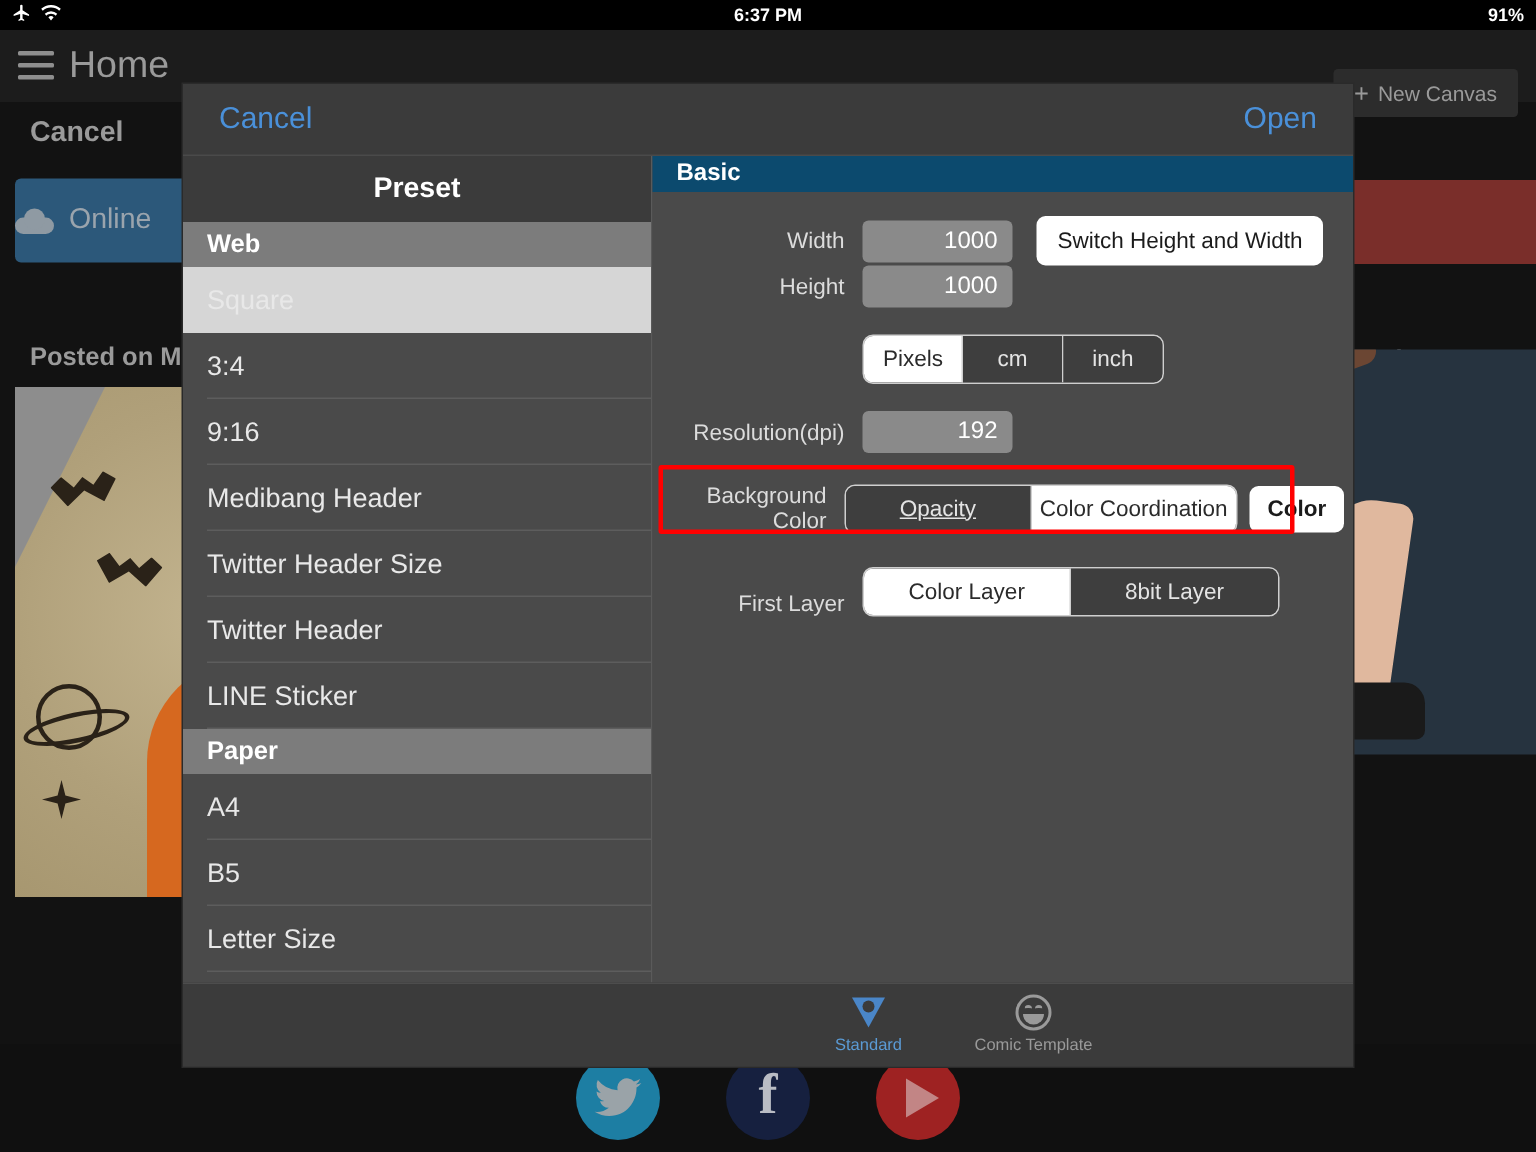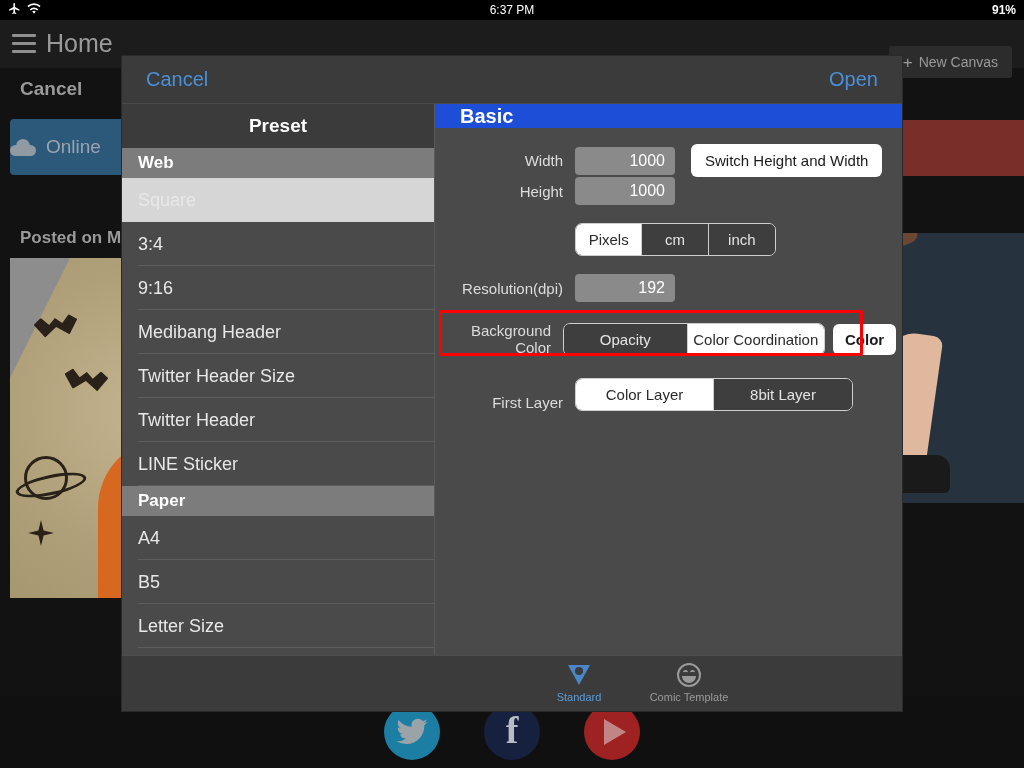--- a/index.html
+++ b/index.html
@@ -12,21 +12,21 @@
   #root { position: relative; width: 1024px; height: 768px; }
 
   
   .bg-app { position: absolute; inset: 0; background: #121212; }
 
   .statusbar {
     position: absolute; top: 0; left: 0; width: 1024px; height: 20px;
     background: #000; color: #fff; font-size: 12px;
   }
   .sb-left { position: absolute; left: 8px; top: 2px; display: flex; align-items: center; gap: 6px; }
-  .sb-time { position: absolute; left: 0; right: 0; top: 3px; text-align: center; font-size: 12px; font-weight: normal; color:#fff; }
+  .sb-time { position: absolute; left: 0; right: 0; top: 3px; text-align: center; font-size: 12px; font-weight: bold; color:#fff; }
   .sb-right { position: absolute; right: 8px; top: 3px; display: flex; align-items: center; gap: 5px; font-size: 12px; font-weight:bold;flex-direction:column; }
   .battery { width: 24px; height: 11px; border: 1px solid #fff; border-radius: 2px; position: relative; }
   .battery::after { content:""; position:absolute; right:-3px; top:3px; width:2px; height:5px; background:#fff; border-radius:0 1px 1px 0; }
   .battery i { position:absolute; left:1px; top:1px; bottom:1px; width:18px; background:#fff; display:block; }
 
   .navbar {
     position: absolute; top: 20px; left: 0; width: 1024px; height: 48px;
     background: #1c1c1c;
   }
   .hamburger { position:absolute; left: 12px; top: 14px; width: 24px; height: 19px; cursor:pointer; }
@@ -101,21 +101,21 @@
   .preset-head { height: 44px; background:#3b3b3b; display:flex; align-items:center; justify-content:center; color:#fff; font-size: 19px; font-weight:bold; }
   .preset-list { position:absolute; left:0; right:0; top:44px; bottom:0; overflow:hidden; }
   .p-section { background:#7c7c7c; color:#fff; font-size:17px; font-weight:bold; padding: 5px 16px; }
   .p-item { height: 44px; display:flex; align-items:center; padding-left: 16px; color:#e8e8e8; font-size: 18px; position:relative; }
   .p-item::after { content:""; position:absolute; left:16px; right:0; bottom:0; height:1px; background:#5d5d5d; }
   .p-item.selected { background:#d6d6d6; }
   .p-item.selected::after { display:none; }
 
   
   .settings-col { flex:1; background:#4a4a4a; position:relative; }
-  .sec-head { height: 24px; background:#1d4ed8; color:#fff; font-size: 20px; font-weight:bold; display:flex; align-items:center; padding-left: 25px; }
+  .sec-head { height: 24px; background:#0c4a6e; color:#fff; font-size: 16px; font-weight:bold; display:flex; align-items:center; padding-left: 16px; }
   .row { display:flex; align-items:center; }
   .row-label { width: 140px; text-align:right; color:#dcdcdc; font-size: 15px; padding-right: 12px; }
   .num-field {
     width: 100px; height: 28px; background:#8a8a8a; border-radius:4px;
     color:#fff; font-size: 16px; display:flex; align-items:center; justify-content:flex-end;
     padding-right: 10px;
   }
   .switch-btn {
     margin-left: 16px; background:#fff; color:#1b1b1b; font-size: 15px;
     border-radius: 6px; padding: 8px 14px; white-space:nowrap;
@@ -129,21 +129,21 @@
 
   .unit-wrap { margin-left: 140px; margin-top: 18px; }
   .unit-seg > div { width: 74px; }
 
   .bg-row-outer { position:relative; margin-top: 20px; }
   .bg-highlight {
     position:absolute; left: 4px; top: -12px; width: 424px; height: 46px;
     border: 3px solid #f00; border-radius: 2px; pointer-events:none;
   }
   .bg-seg { width: 262px; }
-  .bg-seg > div:nth-child(1) { width: 124px; }
+  .bg-seg > div:nth-child(1) { width: 124px; text-decoration: underline; }
   .bg-seg > div:nth-child(2) { width: 137px; }
   .color-btn { margin-left: 8px; background:#fff; color:#1b1b1b; font-size: 15px; font-weight:bold; border-radius:6px; padding: 7px 12px; }
 
   .fl-seg { width: 278px; }
   .fl-seg > div { width: 139px; }
 
   
   .modal-tabs { position:absolute; left:0; right:0; bottom:0; height:56px; background:#3b3b3b; border-top:1px solid #4d4d4d; }
   .tab { position:absolute; top: 6px; width: 110px; text-align:center; }
   .tab-standard { left: 402px; }

